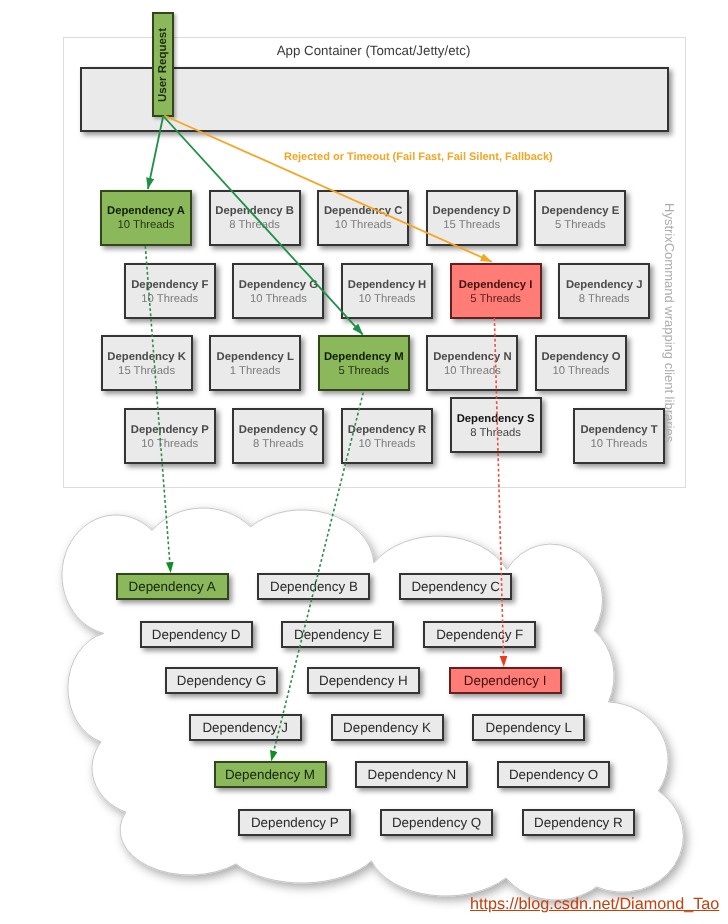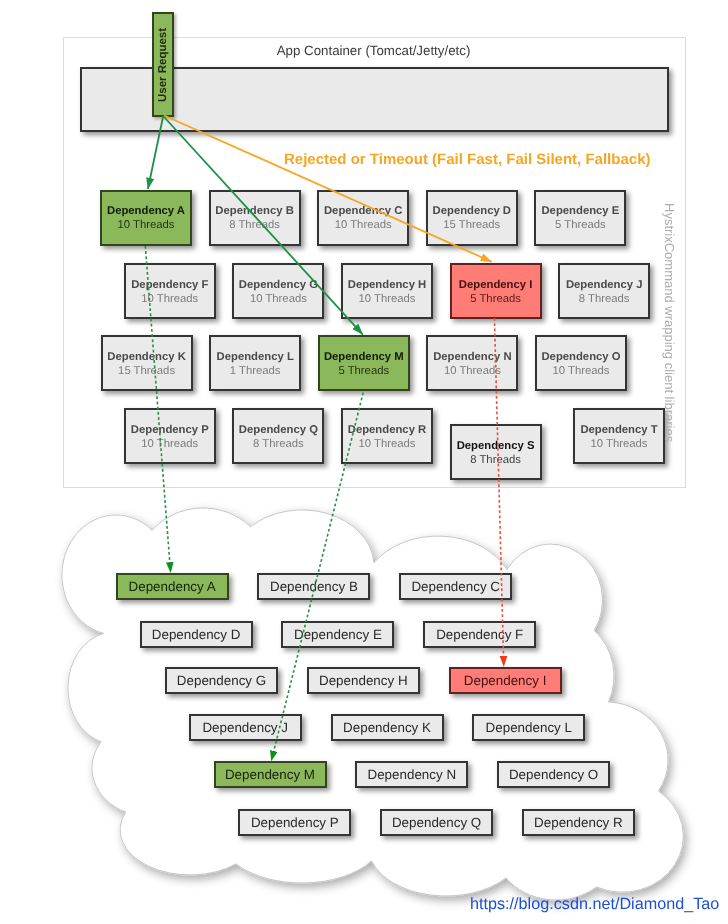--- a/index.html
+++ b/index.html
@@ -25,21 +25,21 @@
   
   #user-request{left:152px;top:12px;width:22px;height:105px;
      background:#8CB85C;border:2px solid #33451C;box-sizing:border-box;
      box-shadow:2px 2px 3px rgba(0,0,0,0.3);}
   #user-request span{display:block;white-space:nowrap;
      position:absolute;left:50%;top:50%;
      transform:translate(-50%,-50%) rotate(-90deg);
      font-size:11.5px;font-weight:bold;color:#1d2b10;}
 
   
-  #rejected-label{left:284px;top:151px;font-size:15px;font-weight:bold;
+  #rejected-label{left:284px;top:151px;font-size:11px;font-weight:bold;
      color:#F5A623;white-space:nowrap;}
 
   
   #side-label{left:669px;top:203px;width:0;height:0;}
   #side-label span{position:absolute;white-space:nowrap;font-size:13px;
      color:#ADADAD;transform-origin:0 0;transform:rotate(90deg) translate(0,-50%);}
 
   
   .tp{position:absolute;width:92px;height:56px;box-sizing:border-box;
       border:2px solid #343434;background:#EAEAEA;
@@ -60,21 +60,21 @@
   .ns{position:absolute;width:113px;height:27px;box-sizing:border-box;
       border:2px solid #343434;background:#EAEAEA;
       box-shadow:3px 3px 5px rgba(0,0,0,0.42);
       display:flex;align-items:center;justify-content:center;}
   .ns span{font-size:13.4px;color:#2a2a2a;}
   .ns.green{background:#8CB85C;border-color:#33451C;}
   .ns.green span{color:#15240a;}
   .ns.red{background:#FF7D76;border-color:#5E2320;}
   .ns.red span{color:#401210;}
 
-  #watermark{left:470px;top:895px;font-size:16.2px;color:#1d4ed8;white-space:nowrap;}
+  #watermark{left:470px;top:895px;font-size:16.2px;color:#c2410c;white-space:nowrap;text-decoration:underline;}
 
   svg.layer{position:absolute;left:0;top:0;width:728px;height:924px;
      pointer-events:none;}
 </style>
 </head>
 <body>
 
 <div id="stage">
 <svg class="layer" viewBox="0 0 728 924">
   <defs>
@@ -152,21 +152,21 @@
       <div class="t">10 Threads</div>
     </div>
 <div class="tp gray" style="left:232.4px;top:408.0px">
       <div class="n">Dependency Q</div>
       <div class="t">8 Threads</div>
     </div>
 <div class="tp gray" style="left:341.0px;top:408.0px">
       <div class="n">Dependency R</div>
       <div class="t">10 Threads</div>
     </div>
-<div class="tp gray dark" style="left:449.6px;top:424px">
+<div class="tp gray dark" style="left:449.6px;top:397px">
       <div class="n">Dependency S</div>
       <div class="t">8 Threads</div>
     </div>
 <div class="tp gray" style="left:573px;top:408.0px">
       <div class="n">Dependency T</div>
       <div class="t">10 Threads</div>
     </div>
 <div id="user-request" class="abs">
       <span>User Request</span>
     </div>

